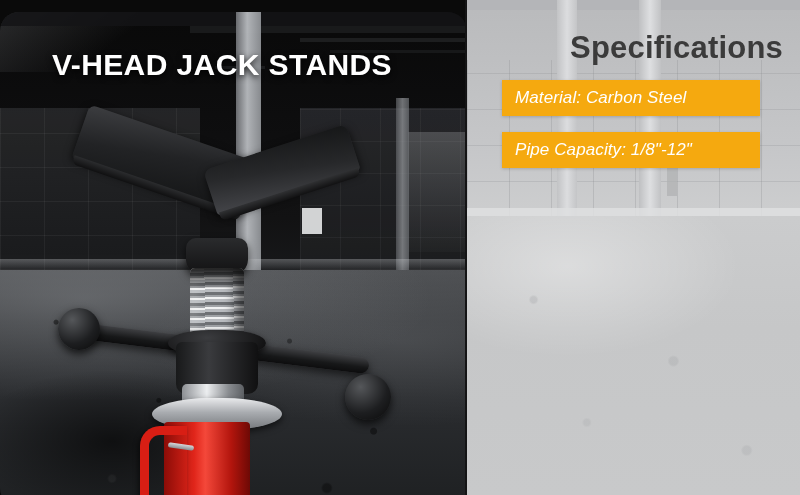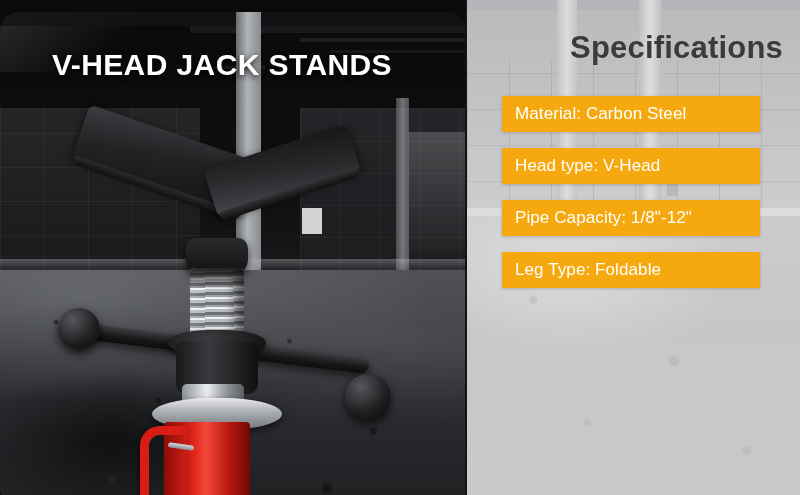--- a/index.html
+++ b/index.html
@@ -264,21 +264,21 @@
       radial-gradient(circle at 84% 84%,rgba(150,152,155,.20) 0 4px,rgba(0,0,0,0) 6px);
   }
 
   .spec-title{
     position:absolute;left:0;top:30px;width:333px;
     text-align:center;font-size:31px;font-weight:bold;color:#3b3b3b;
     letter-spacing:.2px;
     margin-left:43px;
   }
 
-  .spec-list{position:absolute;left:35px;top:96px;width:258px;}
+  .spec-list{position:absolute;left:35px;top:80px;width:258px;font-style:italic;}
   .spec-row{
     position:relative;width:258px;height:36px;margin-bottom:16px;
     background:#f5a90f;
     box-shadow:0 1px 3px rgba(0,0,0,.18);
     display:flex;align-items:center;
   }
   .spec-text{
     padding-left:13px;color:#ffffff;font-size:17px;letter-spacing:.1px;
     white-space:nowrap;
   }
@@ -347,24 +347,18 @@
     <div class="ghost-floor"></div>
     <div class="ghost-speck"></div>
 
     <div class="spec-title">Specifications</div>
 
     <div class="spec-list">
       <div class="spec-row">
         <span class="spec-text">Material:  Carbon Steel</span>
       </div>
       <div class="spec-row">
-        <span class="spec-text">Head type:  V-Head</span>
-      </div>
-      <div class="spec-row">
         <span class="spec-text">Pipe Capacity:  1/8"-12"</span>
-      </div>
-      <div class="spec-row">
-        <span class="spec-text">Leg Type:  Foldable</span>
       </div>
     </div>
   </div>
 
 </div>
 
 </body></html>

